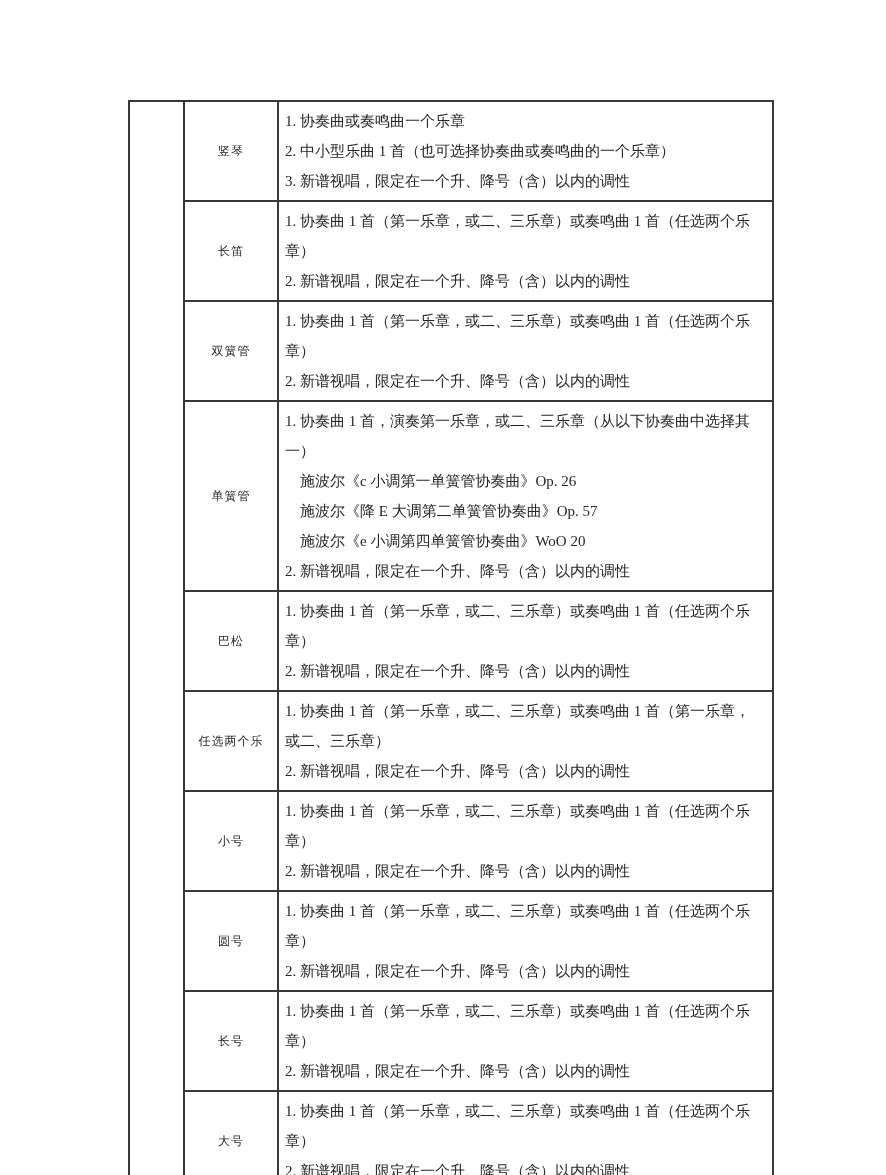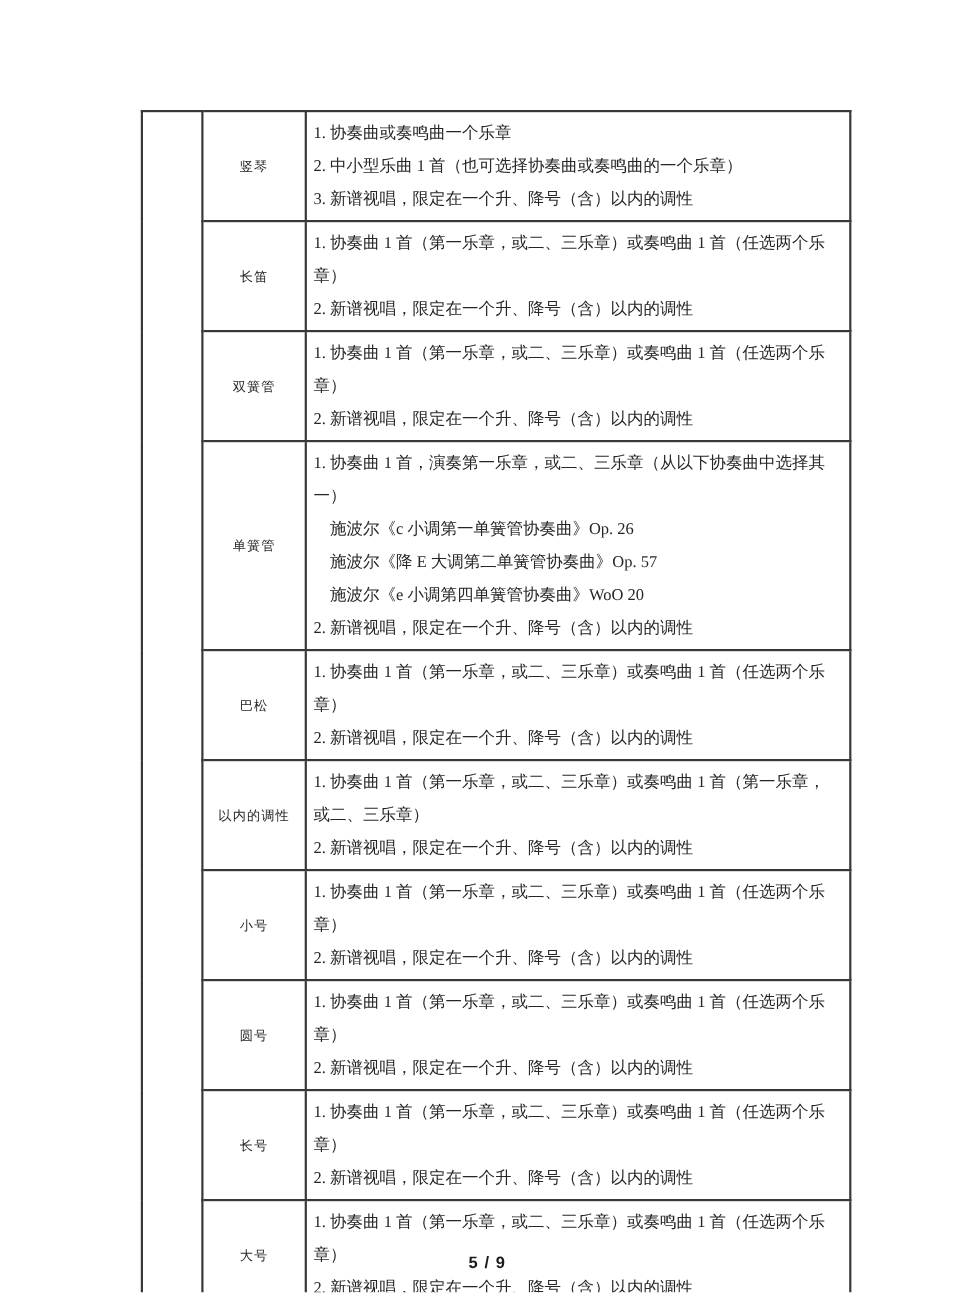--- a/index.html
+++ b/index.html
@@ -115,21 +115,21 @@
           <div class="instr">巴松</div>
         </td>
         <td class="req-col">
           <div class="req">1. 协奏曲 1 首（第一乐章，或二、三乐章）或奏鸣曲 1 首（任选两个乐
 章）
 2. 新谱视唱，限定在一个升、降号（含）以内的调性</div>
         </td>
       </tr>
       <tr>
         <td class="instr-col">
-          <div class="instr">以内的调性</div>
+          <div class="instr">任选两个乐</div>
         </td>
         <td class="req-col">
           <div class="req">1. 协奏曲 1 首（第一乐章，或二、三乐章）或奏鸣曲 1 首（第一乐章，
 或二、三乐章）
 2. 新谱视唱，限定在一个升、降号（含）以内的调性</div>
         </td>
       </tr>
       <tr>
         <td class="instr-col">
           <div class="instr">小号</div>
@@ -166,15 +166,14 @@
         </td>
         <td class="req-col">
           <div class="req">1. 协奏曲 1 首（第一乐章，或二、三乐章）或奏鸣曲 1 首（任选两个乐
 章）
 2. 新谱视唱，限定在一个升、降号（含）以内的调性</div>
         </td>
       </tr>
     </tbody>
   </table>
 
-  <div class="page-footer">5 / 9</div>
 
 </div>
 
 </body></html>

